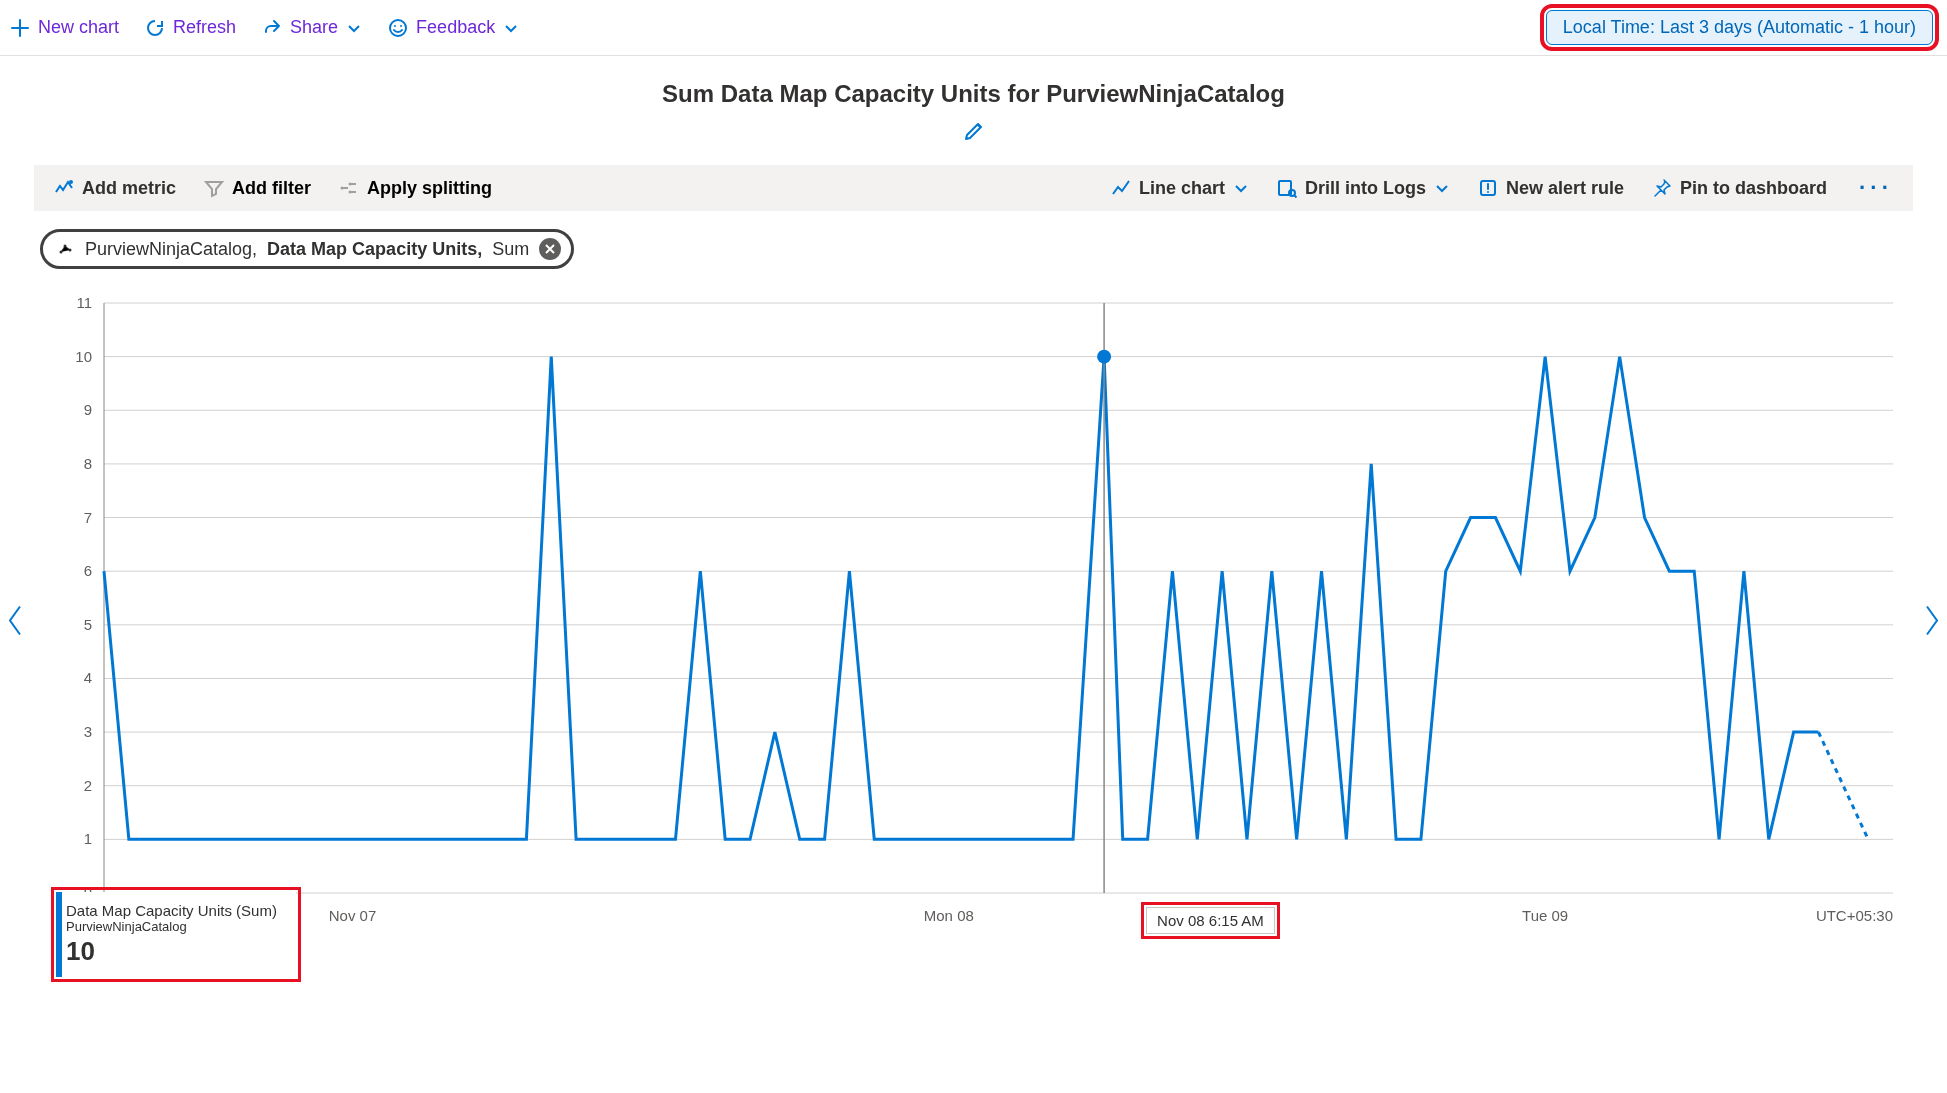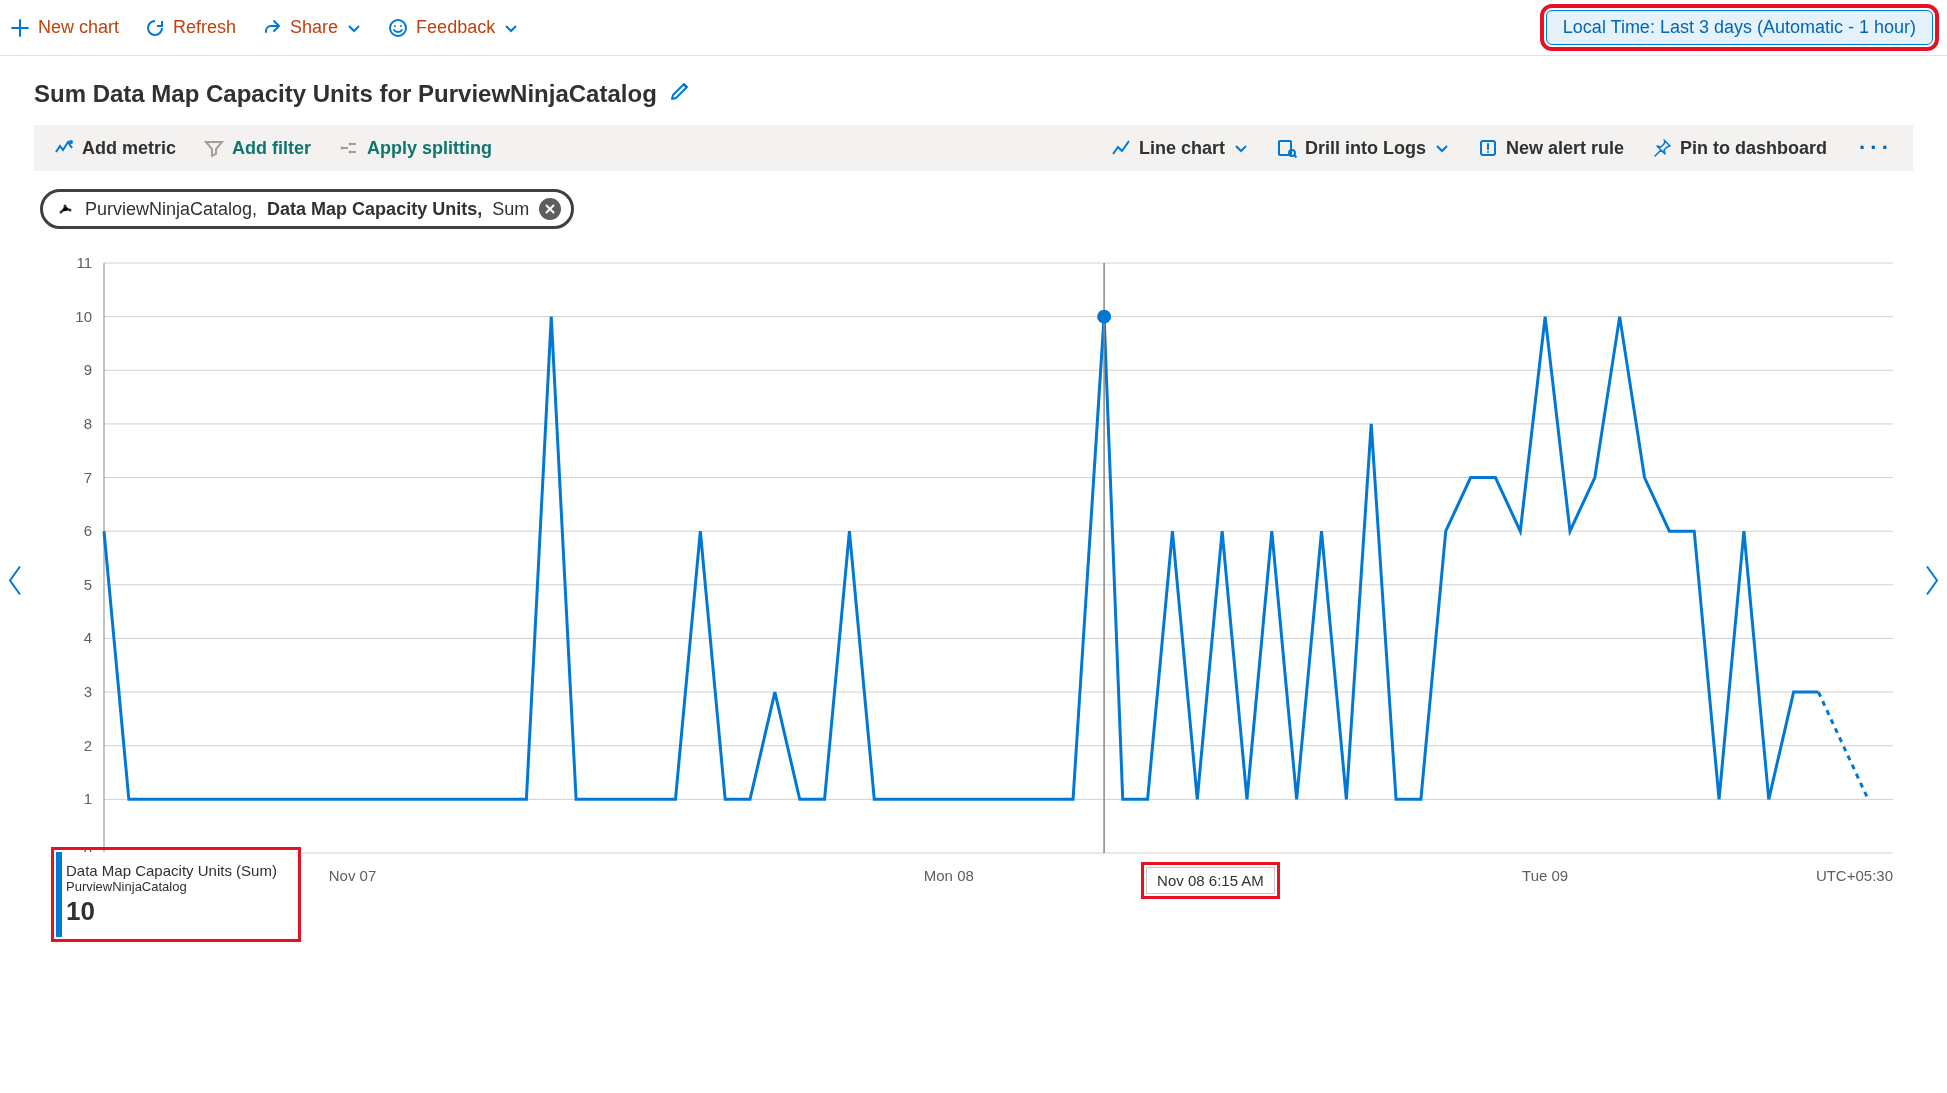--- a/index.html
+++ b/index.html
@@ -7,41 +7,41 @@
   body { width: 1947px; height: 1093px; position: relative; overflow: hidden; font-size: 18px; }
 
   
   .top-toolbar {
     display: flex; align-items: center; justify-content: space-between;
     padding: 6px 14px 6px 10px; border-bottom: 1px solid #e1e1e1; height: 56px;
   }
   .top-left { display: flex; align-items: center; gap: 26px; }
   .tbtn { display: inline-flex; align-items: center; gap: 8px; color: #0067b8; cursor: pointer; }
   .tbtn svg { flex: 0 0 auto; }
-  .tbtn .lbl { color: #c2410c; }
+  .tbtn .lbl { color: #6d28d9; }
   .chev { color: #0067b8; }
 
   .time-pill {
     border: 1px solid #0078d4; background: #e6f2fb; border-radius: 6px;
     padding: 6px 16px; color: #0067b8; cursor: pointer; white-space: nowrap;
   }
   .hl-red { outline: 4px solid #e81123; outline-offset: 2px; }
 
   
-  .title-row { display: flex; align-items: center; gap: 12px; padding: 24px 34px 6px; font-size: 24px; font-weight: 600; }
+  .title-row { display: flex; align-items: center; gap: 12px; padding: 24px 34px 6px; font-size: 24px; font-weight: 600; flex-direction: column; }
   .edit-ic { color: #0067b8; cursor: pointer; }
 
   
   .sub-toolbar {
     display: flex; align-items: center; justify-content: space-between;
     background: #f3f2f1; padding: 10px 20px; margin: 11px 34px 0; font-weight: bold;
   }
   .sub-left, .sub-right { display: flex; align-items: center; gap: 28px; }
   .sbtn { display: inline-flex; align-items: center; gap: 8px; cursor: pointer; }
-  .sbtn.disabled { color: #0f766e; cursor: default; justify-content: space-between; }
+  .sbtn.disabled { color: #000000; cursor: default; justify-content: space-between; }
   .sbtn svg { flex: 0 0 auto; }
   .ellipsis { letter-spacing: 4px; font-size: 22px; color: #0067b8; cursor: pointer; padding-left: 4px; }
 
   
   .metric-pill {
     display: inline-flex; align-items: center; gap: 10px; border: 3px solid #404040;
     border-radius: 22px; padding: 6px 10px 6px 14px; margin: 18px 0 0 40px; cursor: pointer;
     background: #fff;
   }
   .metric-pill .close {

